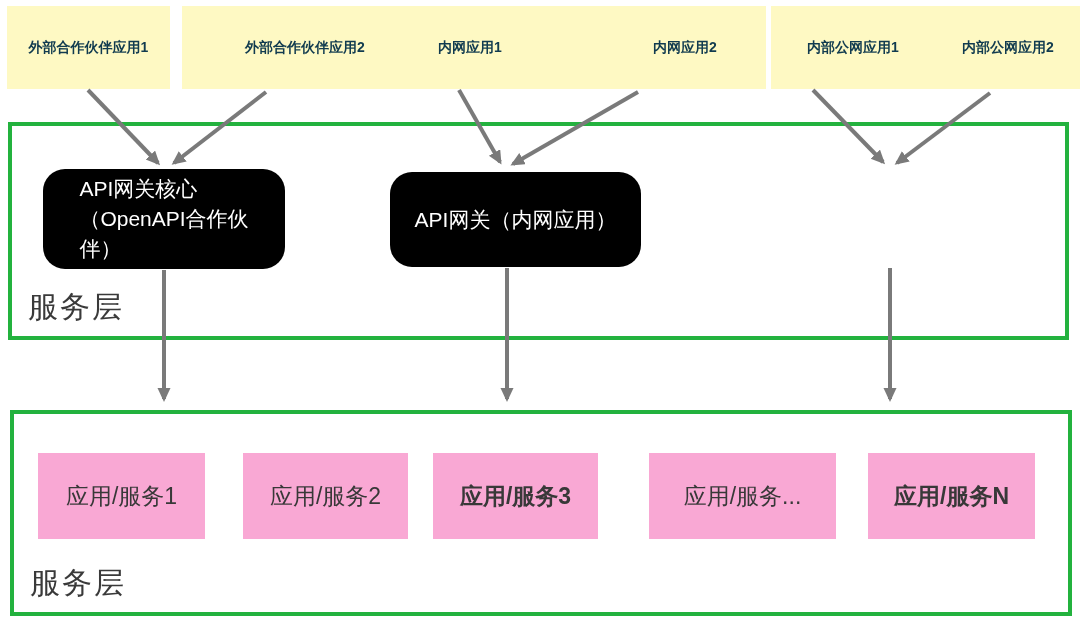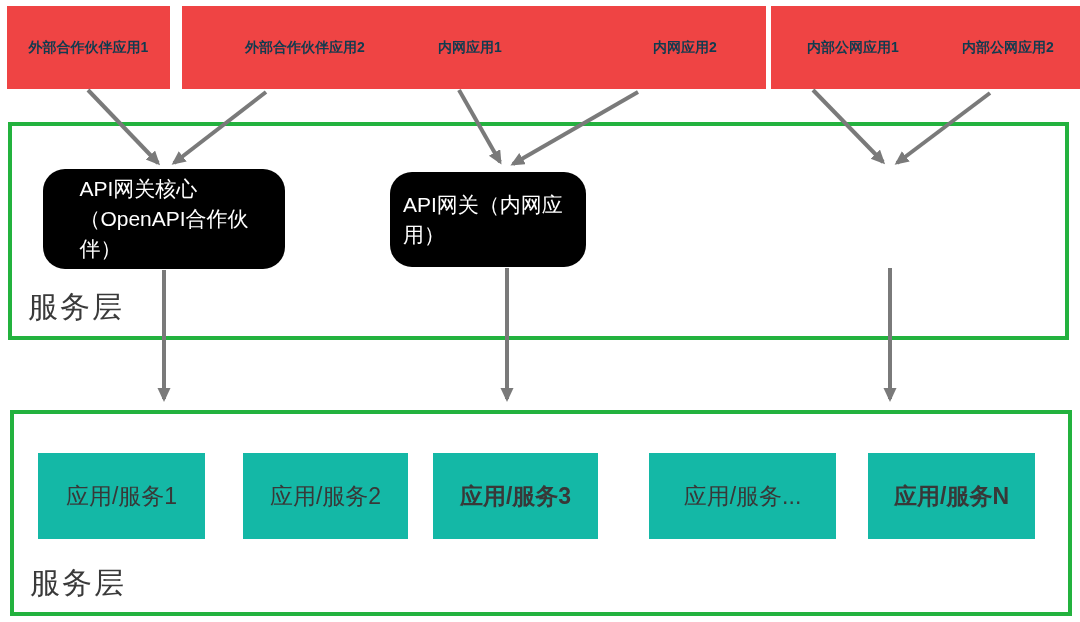--- a/index.html
+++ b/index.html
@@ -2,21 +2,21 @@
 <html><head>
 <meta charset="utf-8">
 <style>
   html,body { margin:0; padding:0; background:#ffffff; }
   .canvas {
     position:relative; width:1080px; height:622px; background:#ffffff;
     font-family:"Liberation Sans","DejaVu Sans",sans-serif; overflow:hidden;
   }
   
   .client {
-    position:absolute; top:6px; height:83px; background:#ef4444;
+    position:absolute; top:6px; height:83px; background:#fef9c3;
     color:#113b4f; font-size:14px; font-weight:600; text-align:center;
     display:flex; align-items:center; justify-content:center; z-index:3;
   }
   .c1 { left:7px;   width:163px; }
   .c2 { left:182px; width:166px;padding-left:40px; }
   .c3 { left:375px; width:190px; }
   .c4 { left:556px; width:162px;padding-left:48px; }
   .c5 { left:731px; width:164px;margin-left:40px; }
   .c6 { left:908px; width:162px;padding-left:19px; }
 
@@ -33,26 +33,26 @@
   }
 
   
   .gateway {
     position:absolute; background:#000000; color:#ffffff; border-radius:22px;
     display:flex; align-items:center; justify-content:center; text-align:left;
     font-size:21px; line-height:30px; white-space:pre-line; z-index:3;
     padding:13px;box-sizing:border-box;
   }
   .g1 { left:43px;  top:169px; width:242px; height:100px; }
-  .g2 { left:390px; top:172px; width:196px; height:95px; }
+  .g2 { left:390px; top:172px; width:251px; height:95px; }
   .g3 { left:748px; top:172px; width:285px; height:95px; }
 
   
   .service {
-    position:absolute; top:453px; height:86px; background:#14b8a6;
+    position:absolute; top:453px; height:86px; background:#f9a8d4;
     color:#383838; font-size:23px; display:flex; align-items:center;
     justify-content:center; z-index:3;
   }
   .s1 { left:38px;  width:167px; }
   .s2 { left:243px; width:165px; }
   .s3 { left:433px; width:165px;font-weight:bold; }
   .s4 { left:649px; width:187px; }
   .s5 { left:868px; width:167px;font-weight:bold; }
 
   

